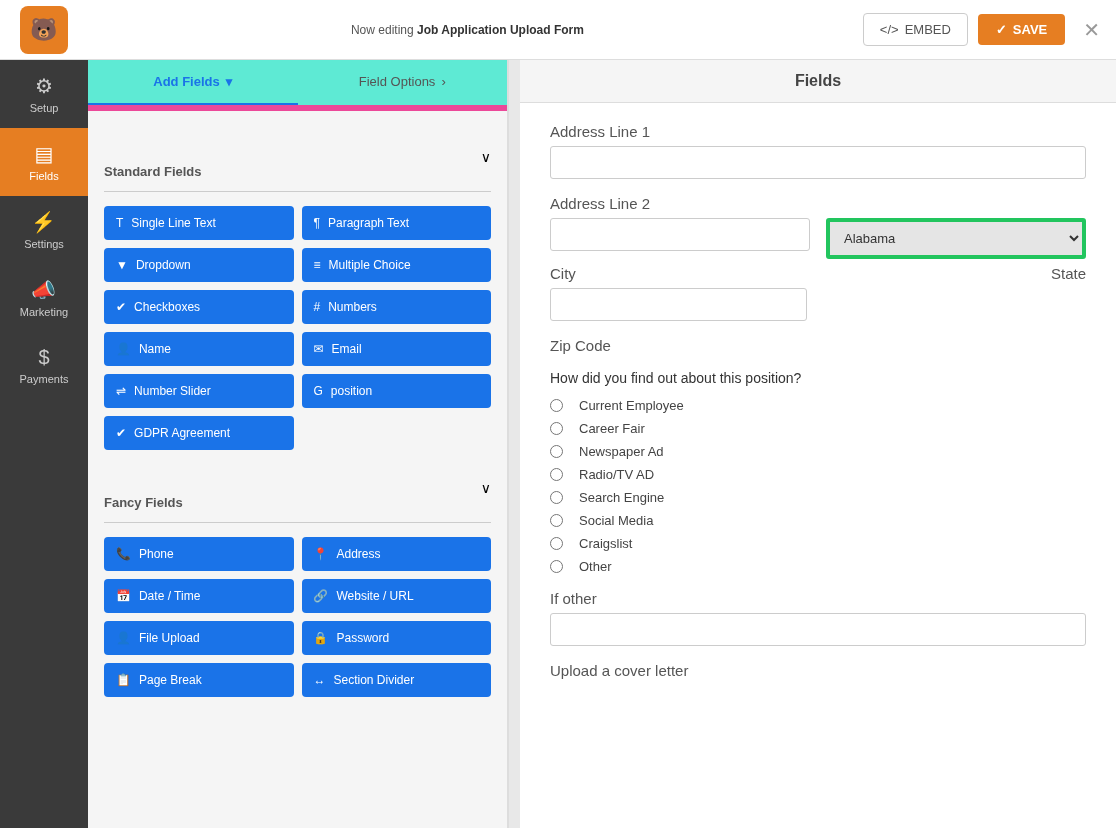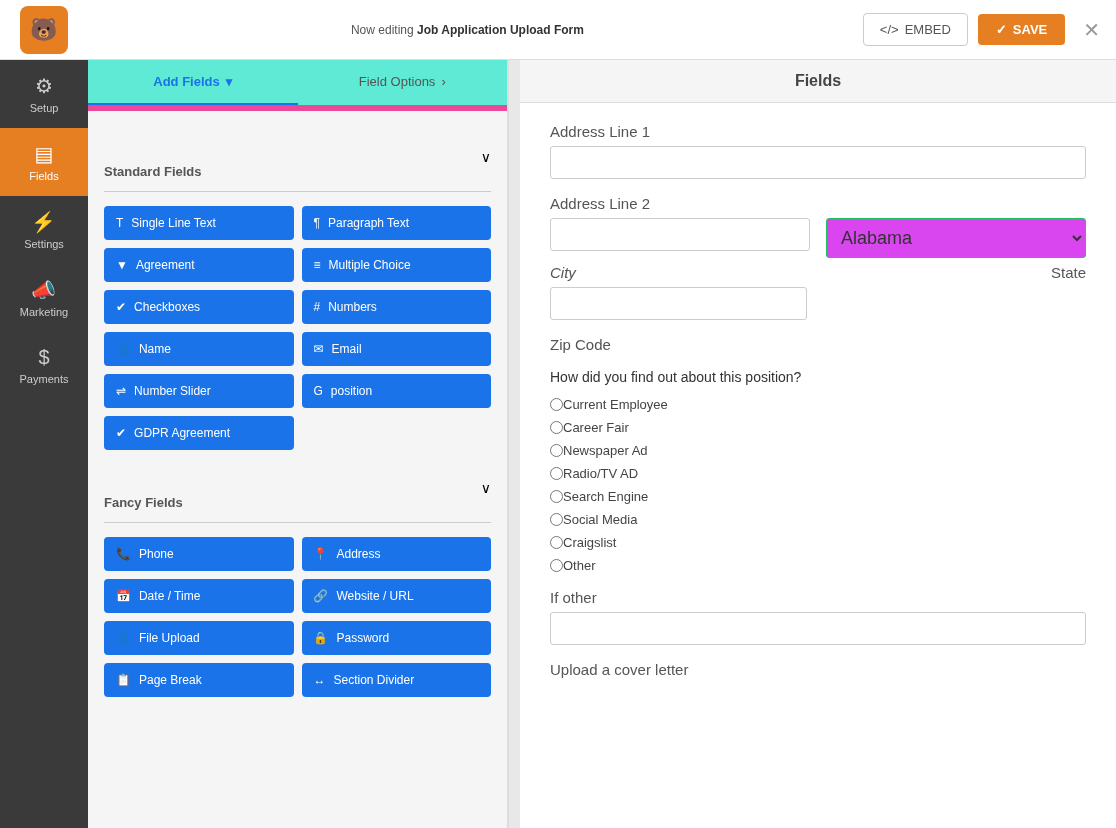--- a/index.html
+++ b/index.html
@@ -53,24 +53,24 @@
 
     
     .form-area { flex: 1; overflow-y: auto; padding: 20px 30px; background: #fff; }
 
     
     .form-group { margin-bottom: 16px; }
     .form-label { font-size: 15px; color: #555; margin-bottom: 6px; display: block; }
     .form-input { width: 100%; border: 1px solid #ccc; border-radius: 3px; padding: 8px 10px; font-size: 13px; color: #333; background: #fff; }
     .form-row { display: flex; gap: 16px; }
     .form-row .form-group { flex: 1; }
-    .form-select { width: 100%; border: 1px solid #22c55e; border-radius: 3px; padding: 8px 10px; font-size: 18px; background: #d946ef; color: #333; appearance: auto; }
+    .form-select { width: 100%; border: 4px solid #22c55e; border-radius: 3px; padding: 8px 10px; font-size: 13px; background: #e5e5e5; color: #333; appearance: auto; }
     .question-label { font-size: 14px; font-weight: 500; color: #333; margin-bottom: 12px; display: block; }
     .radio-group { display: flex; flex-direction: column; gap: 8px; margin-bottom: 16px; }
-    .radio-item { display: flex; align-items: center; gap: 0; font-size: 13px; color: #444; }
+    .radio-item { display: flex; align-items: center; gap: 16px; font-size: 13px; color: #444; }
     .radio-item input[type="radio"] { accent-color: #555; }
     .upload-area { border: 2px dashed #ccc; border-radius: 6px; padding: 30px 20px; text-align: center; color: #999; font-size: 13px; margin-bottom: 16px; }
     .upload-icon { font-size: 36px; color: #bbb; margin-bottom: 8px; }
     .required-star { color: red; }
 
     
     .panel-scroll::-webkit-scrollbar { width: 6px; }
     .panel-scroll::-webkit-scrollbar-thumb { background: #ccc; border-radius: 3px; }
     .form-area::-webkit-scrollbar { width: 8px; }
     .form-area::-webkit-scrollbar-thumb { background: #ccc; border-radius: 4px; }
@@ -153,21 +153,21 @@
         <button class="field-btn">
           <span>T</span>
           <span>Single Line Text</span>
         </button>
         <button class="field-btn">
           <span>¶</span>
           <span>Paragraph Text</span>
         </button>
         <button class="field-btn">
           <span>▼</span>
-          <span>Agreement</span>
+          <span>Dropdown</span>
         </button>
         <button class="field-btn">
           <span>≡</span>
           <span>Multiple Choice</span>
         </button>
         <button class="field-btn">
           <span>✔</span>
           <span>Checkboxes</span>
         </button>
         <button class="field-btn">
@@ -260,21 +260,21 @@
         </div>
         <div class="form-group">
           <label class="form-label" style="visibility:hidden;">&nbsp;</label>
           <select class="form-select">
             <option>Alabama</option>
           </select>
         </div>
       </div>
 
       <div class="form-row" style="margin-top:-10px; margin-bottom:0px;">
-        <div style="flex:1;font-style:italic;">
+        <div style="flex:1;">
             <label class="form-label">City</label>
           </div>
         <div style="flex:1;text-align:right;">
             <label class="form-label">State</label>
           </div>
       </div>
 
       <div class="form-group">
         <input class="form-input" type="text" value="" style="width: 48%;">
         <label class="form-label" style="margin-top:16px;">Zip Code</label>

